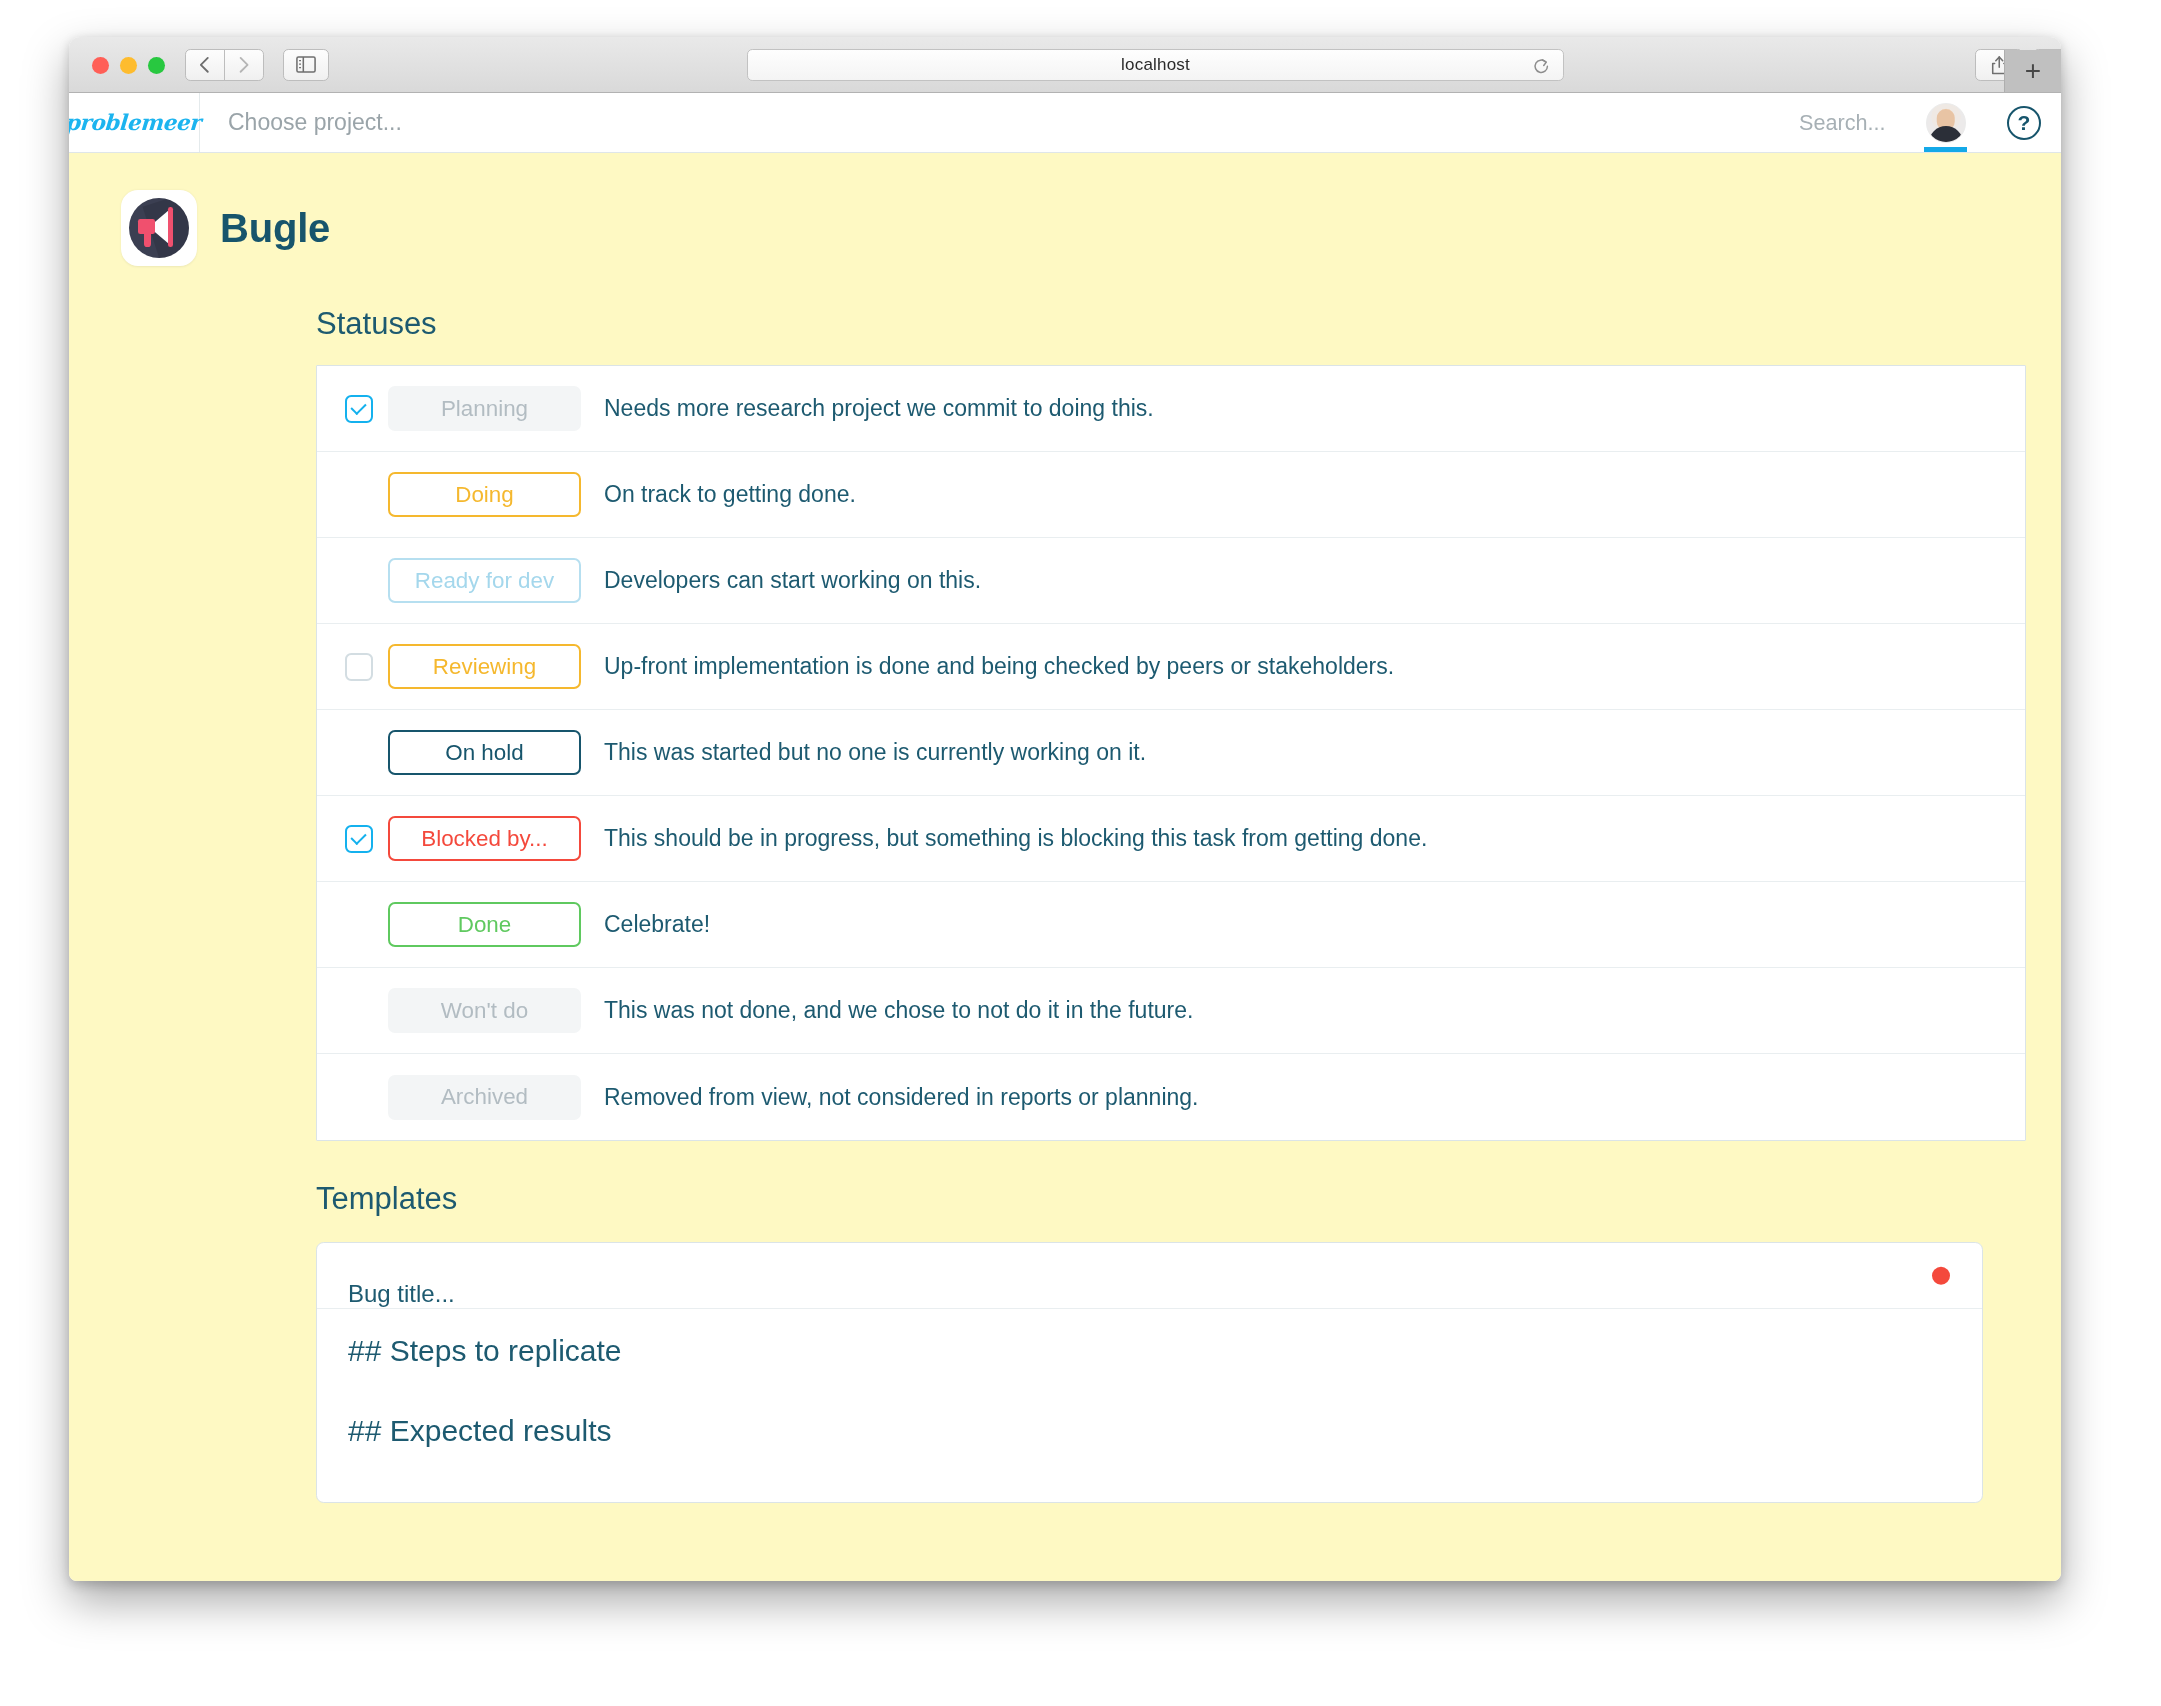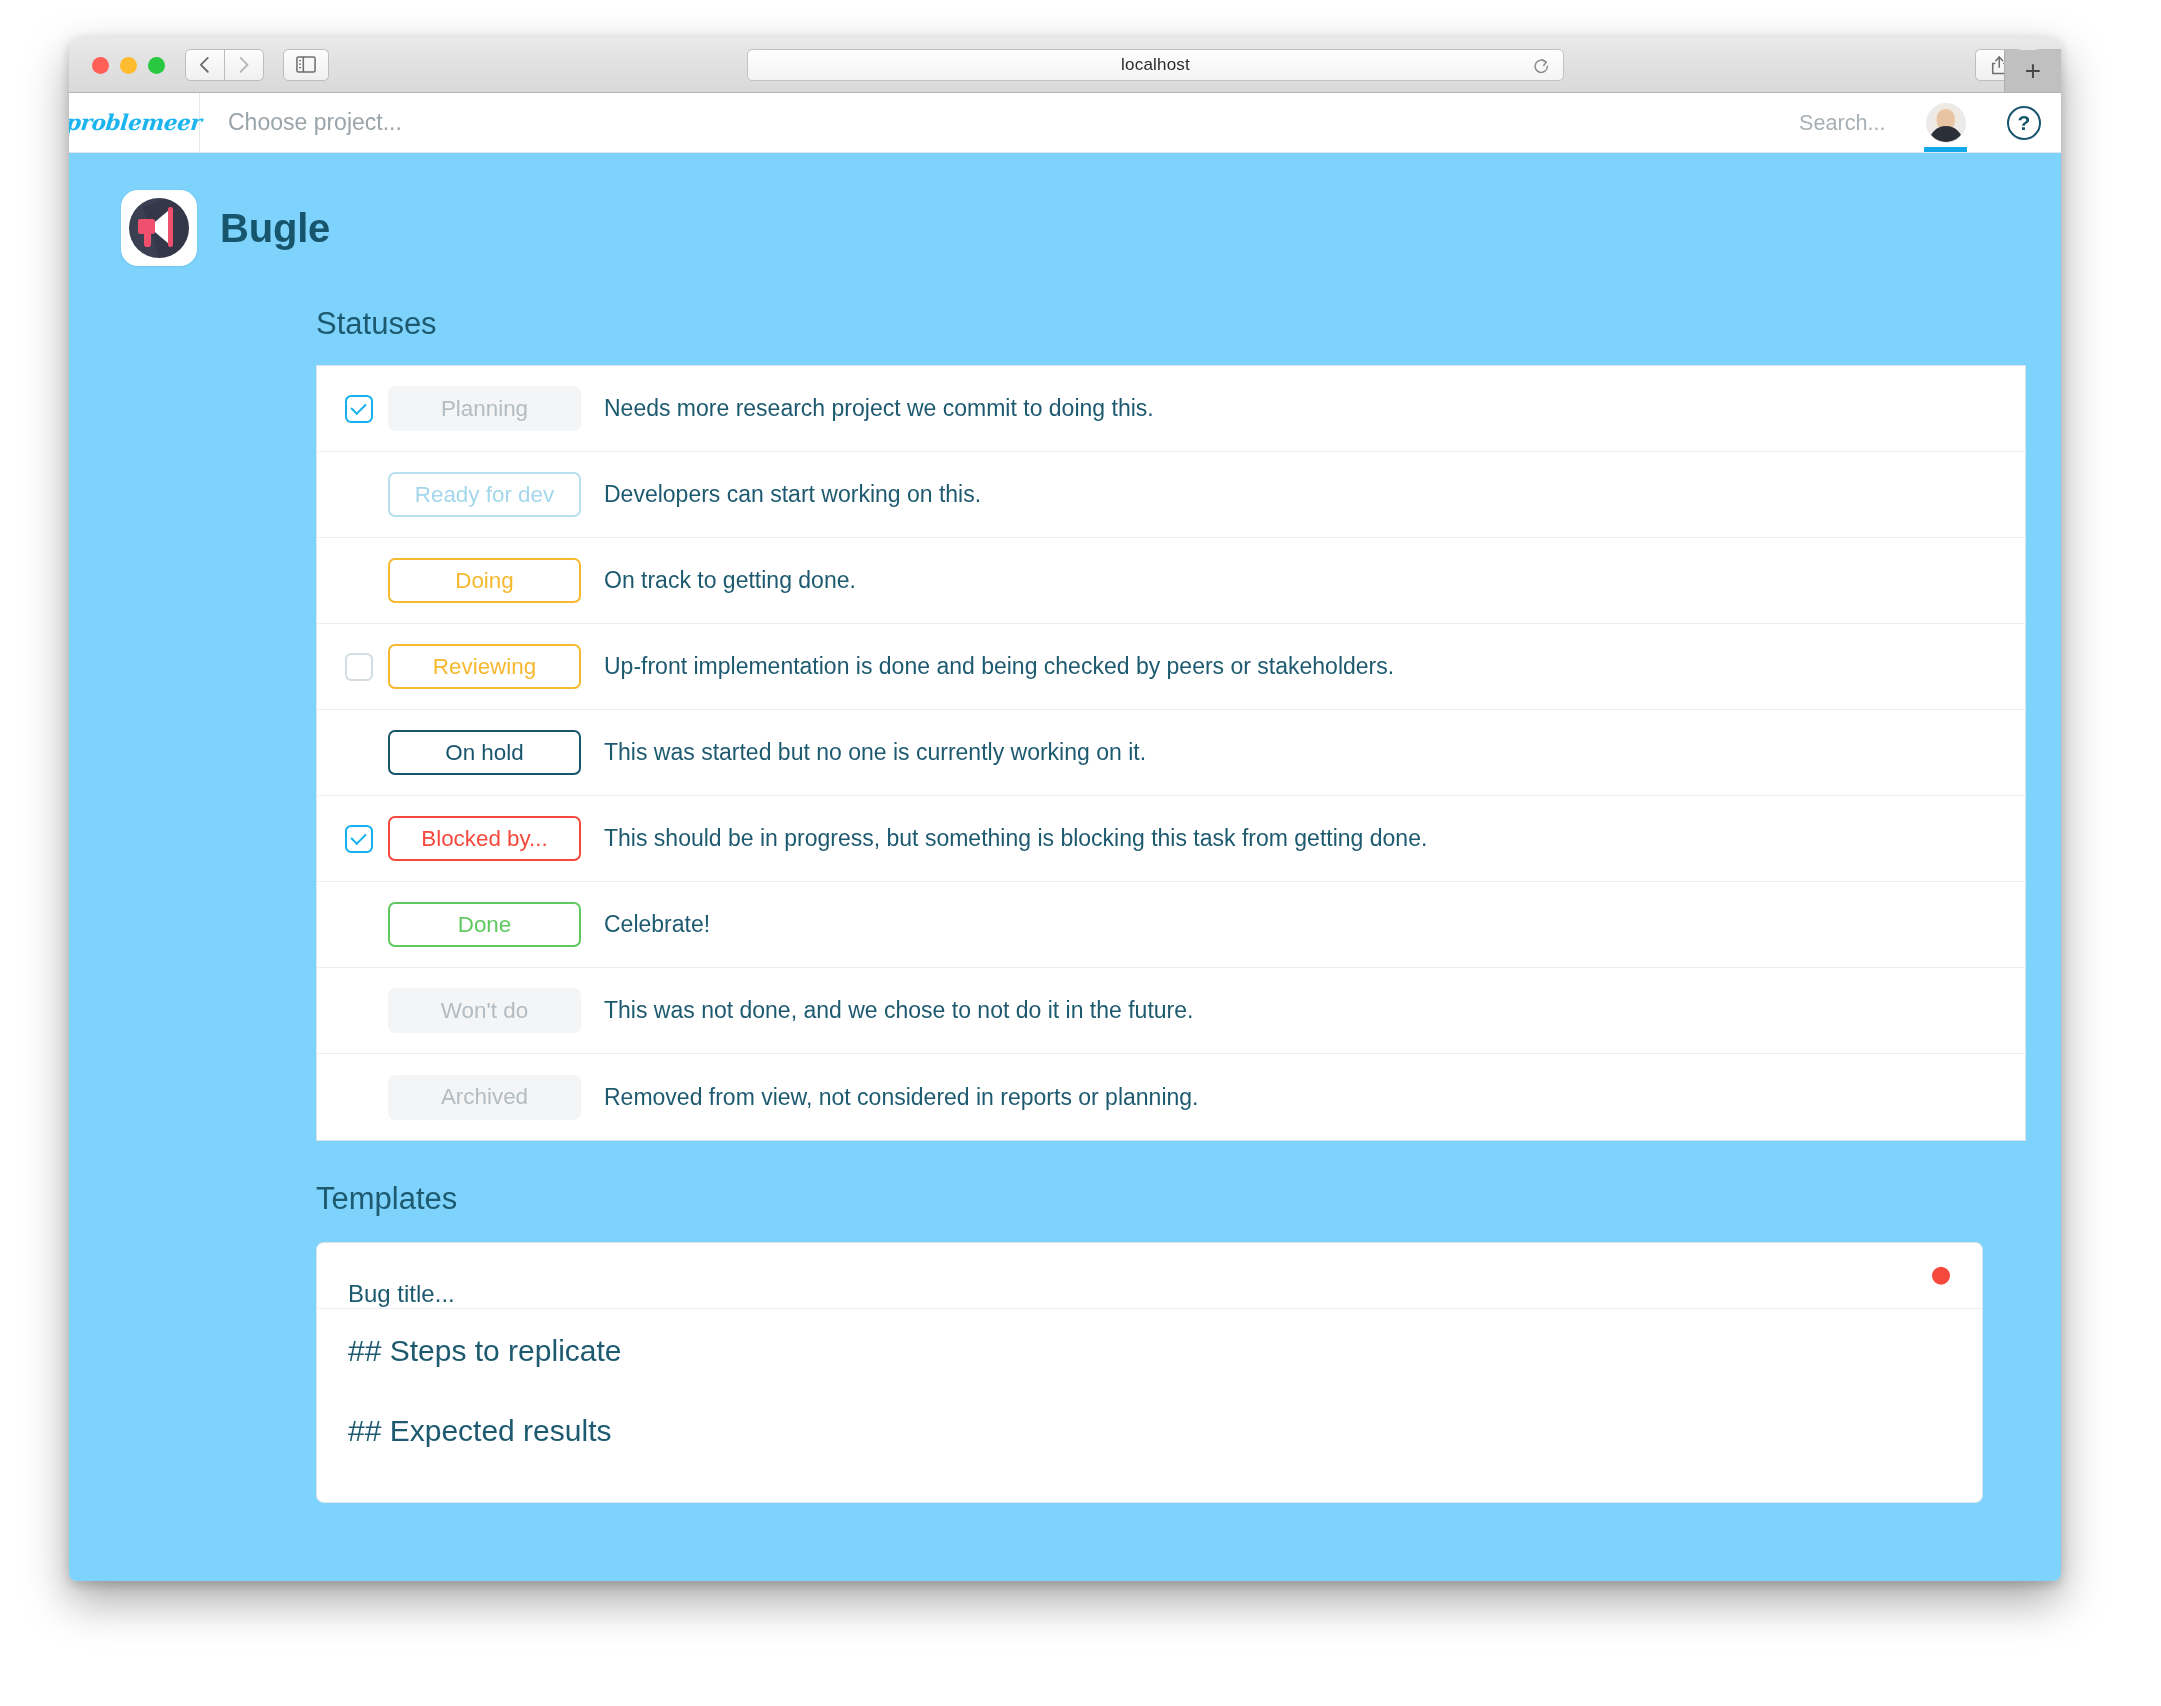--- a/index.html
+++ b/index.html
@@ -130,21 +130,21 @@
     width: 34px; height: 34px; border-radius: 50%;
     border: 2.3px solid #17556c; color: #17556c;
     display:flex; align-items:center; justify-content:center;
     font-size: 21px; font-weight: bold;
   }
 
   
   #page-body {
     position: relative;
     height: calc(100% - 56px - 60px);
-    background: #7dd3fc;
+    background: #fef9c3;
     padding: 0 0 0 0;
     overflow: hidden;
   }
 
   #project-title-row {
     display: flex; align-items: center;
     padding: 37px 0 0 52px;
     gap: 23px;
   }
   #project-avatar {
@@ -377,28 +377,28 @@
       <div class="status-row">
         <div class="chk-slot">
           <div class="chk checked"></div>
         </div>
         <div class="pill muted">Planning</div>
         <div class="status-desc">Needs more research project we commit to doing this.</div>
       </div>
 
       <div class="status-row">
         <div class="chk-slot"></div>
+        <div class="pill amber">Doing</div>
+        <div class="status-desc">On track to getting done.</div>
+      </div>
+
+      <div class="status-row">
+        <div class="chk-slot"></div>
         <div class="pill lightblue">Ready for dev</div>
         <div class="status-desc">Developers can start working on this.</div>
-      </div>
-
-      <div class="status-row">
-        <div class="chk-slot"></div>
-        <div class="pill amber">Doing</div>
-        <div class="status-desc">On track to getting done.</div>
       </div>
 
       <div class="status-row">
         <div class="chk-slot">
           <div class="chk"></div>
         </div>
         <div class="pill amber">Reviewing</div>
         <div class="status-desc">Up-front implementation is done and being checked by peers or stakeholders.</div>
       </div>
 

